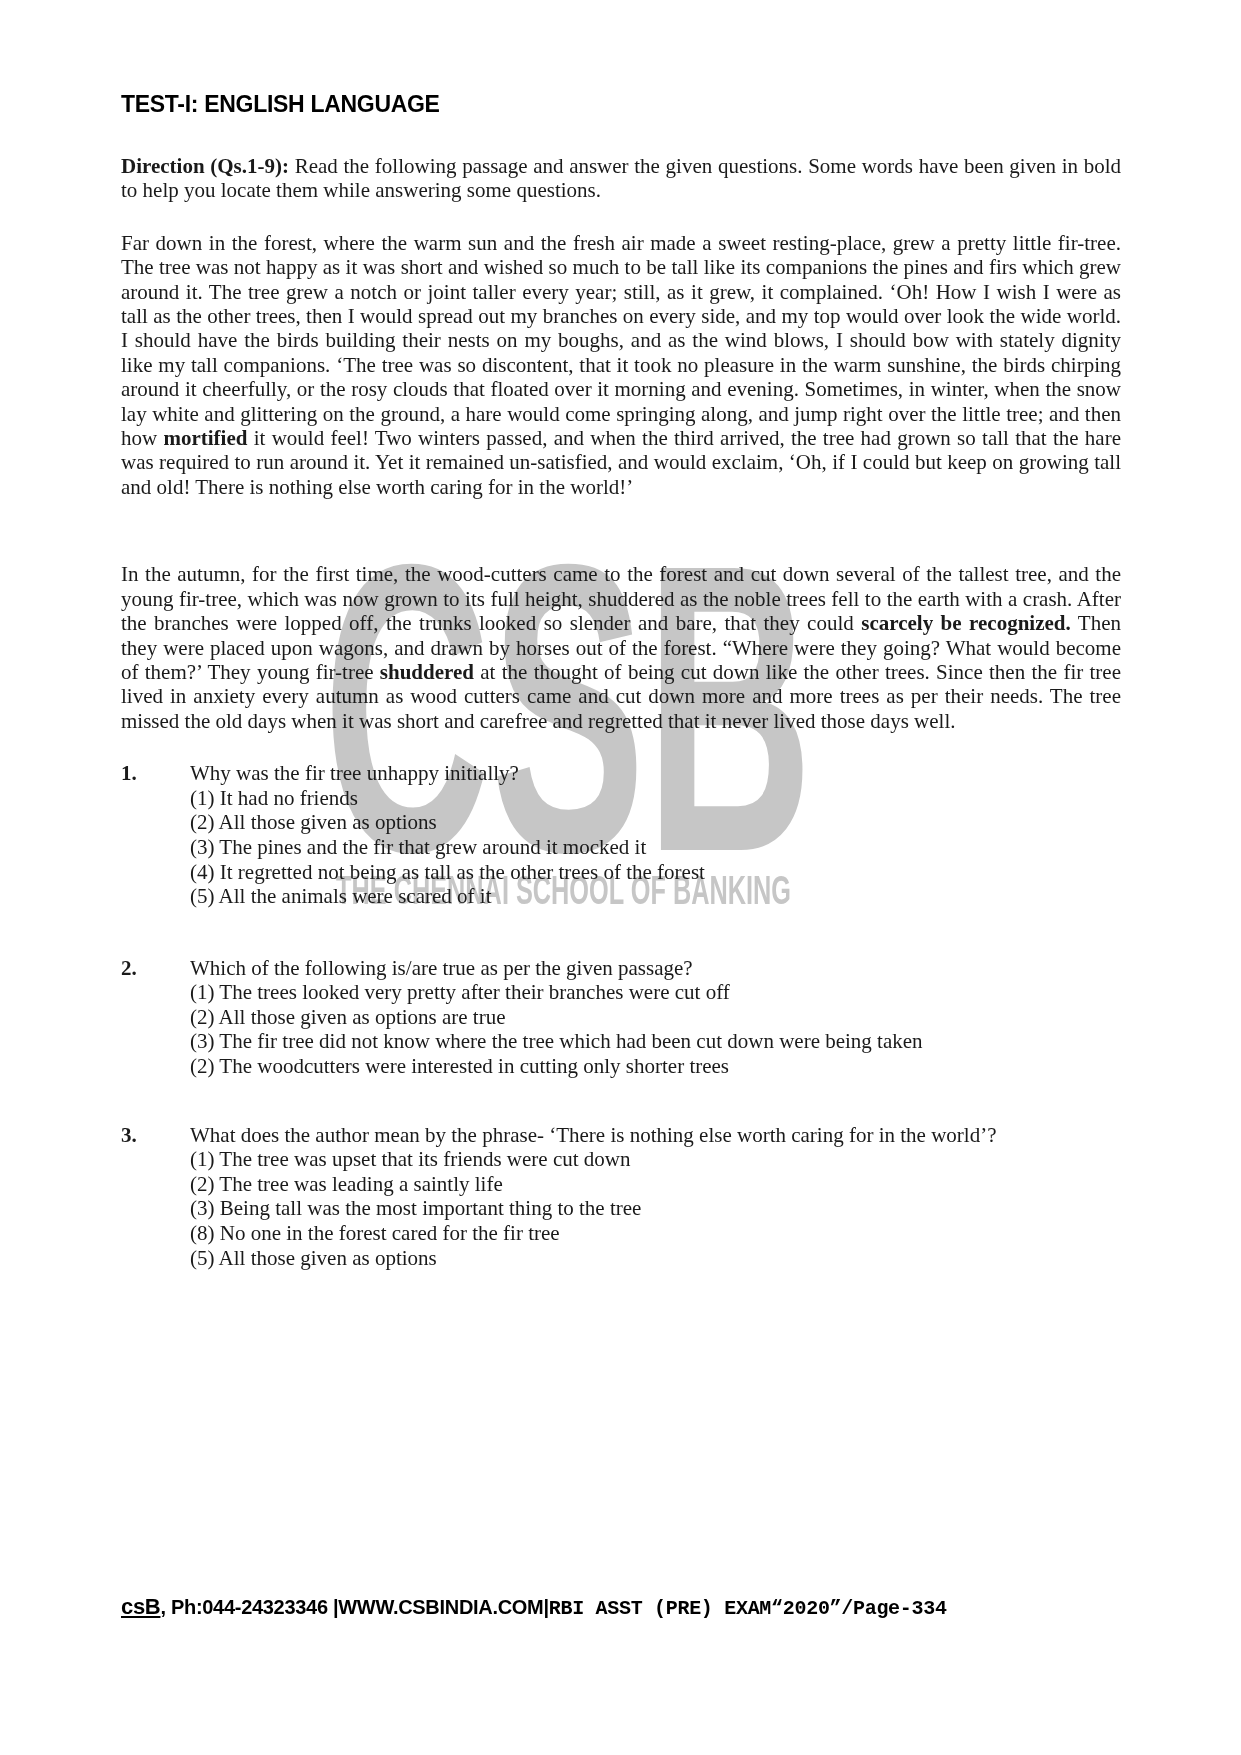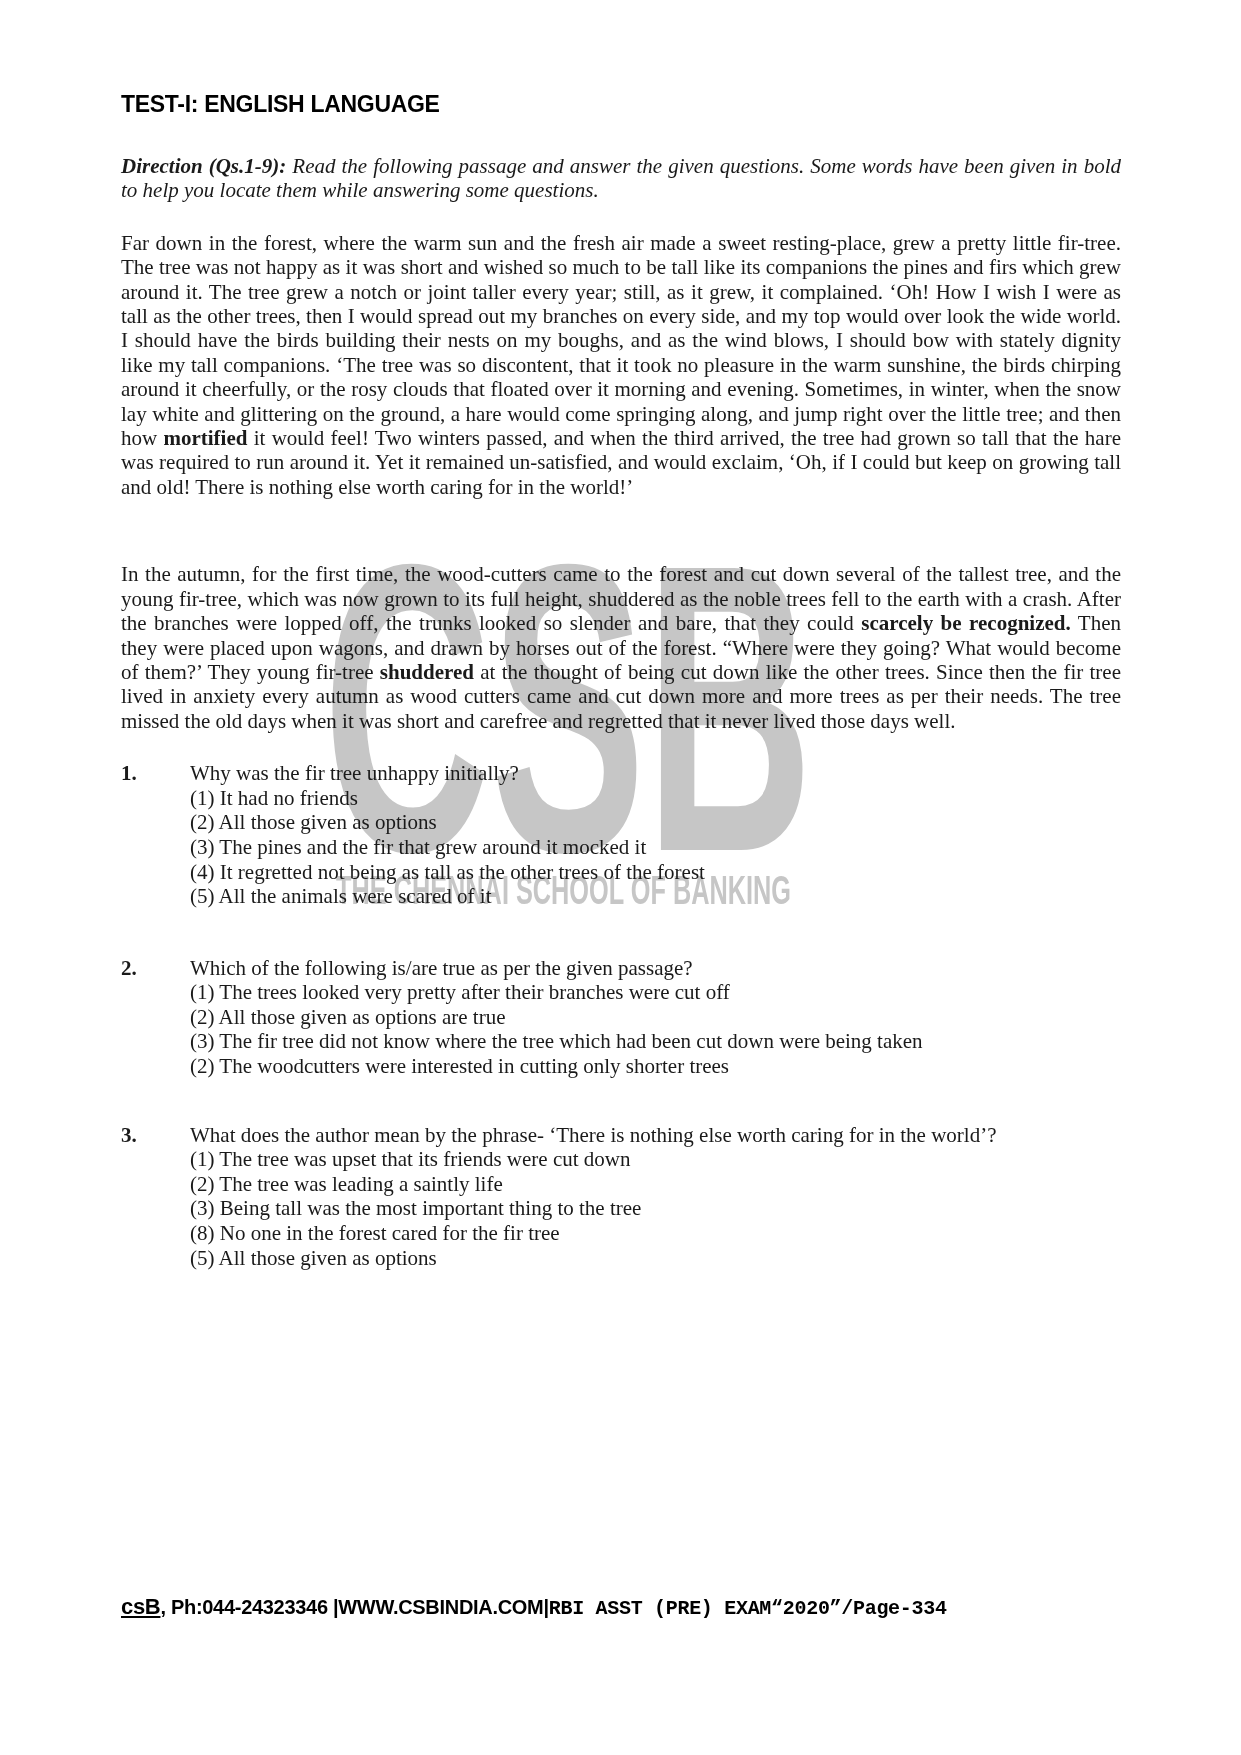--- a/index.html
+++ b/index.html
@@ -39,21 +39,21 @@
     font-size: 23px;
     letter-spacing: -0.3px;
     line-height: 24px;
     color: #000;
   }
   .body-text {
     font-size: 21px;
     line-height: 24.4px;
     text-align: justify;
   }
-  .direction { margin-top: 38px; font-style: italic; }
+  .direction { margin-top: 38px; }
   .para1 { margin-top: 28px; }
   .para2 { margin-top: 63px; }
   .b { font-weight: bold; }
   .question {
     display: flex;
     font-size: 21px;
     line-height: 24.6px;
   }
   .question.q1 { margin-top: 28px; }
   .question.q2 { margin-top: 47px; }

